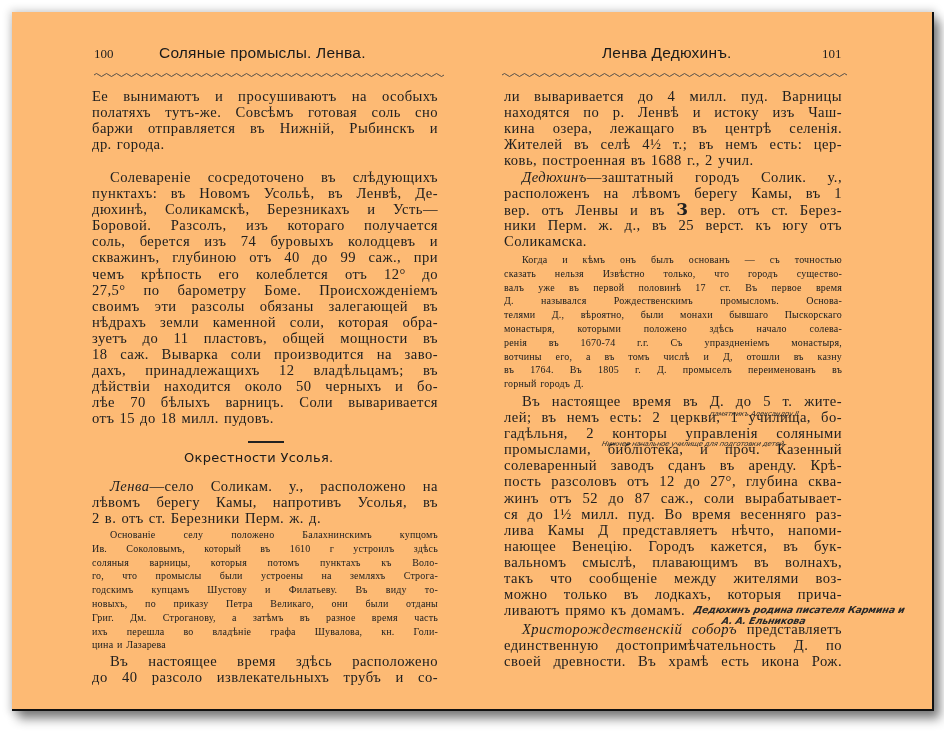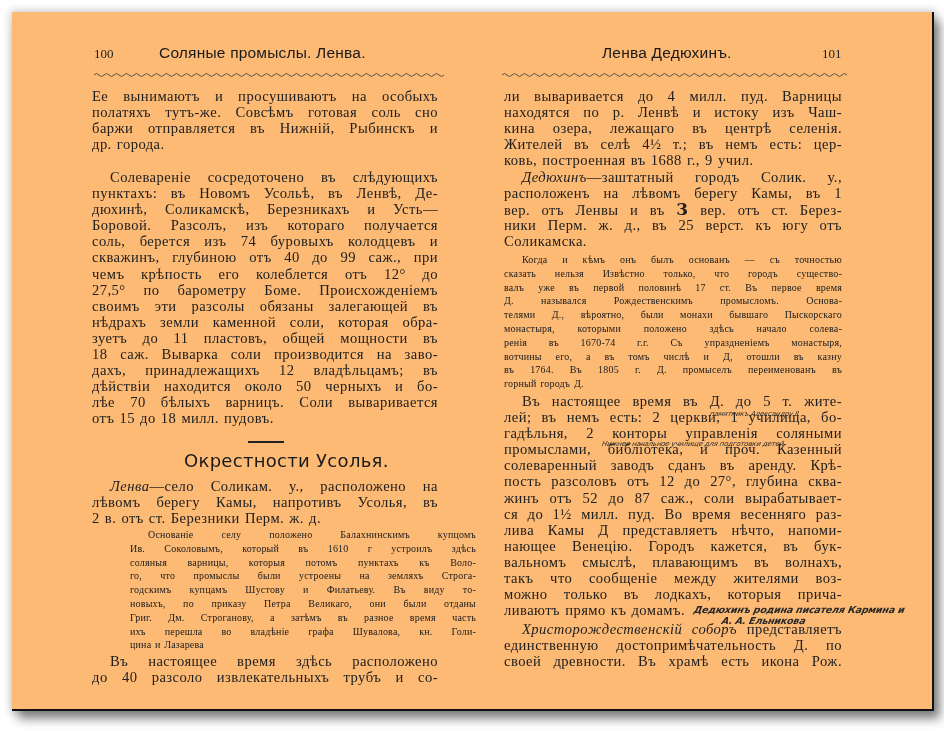--- a/index.html
+++ b/index.html
@@ -30,21 +30,21 @@
   }
   .line { display:block; white-space:nowrap; text-align-last:justify; text-align:justify; height:16.1px; }
   .line.last { text-align-last:left; }
   .small { font-size:10px; line-height:13.8px; letter-spacing:0.2px; }
   .small .line { height:13.8px; }
   .indent { padding-left:18px; }
   .ital { font-style:italic; }
 
   .section-rule { position:absolute; height:2px; background:#222; }
   .section-title { position:absolute; font-family:"DejaVu Sans", "Liberation Sans", sans-serif;
-    font-size:18px; letter-spacing:0.3px; color:#1a1a1a; white-space:nowrap; }
+    font-size:13px; letter-spacing:0.3px; color:#1a1a1a; white-space:nowrap; }
 
   .annot { position:absolute; font-family:"DejaVu Sans", sans-serif; font-style:italic;
     font-size:7px; color:#2a2a2a; white-space:nowrap; letter-spacing:-0.2px; transform:skewX(-12deg); }
   .annot.bold { font-size:9.5px; font-weight:bold; }
   .big3 { font-weight:bold; font-size:17px; font-family:"DejaVu Serif", serif; }
 </style>
 </head>
 <body>
 
 <div class="sheet">
@@ -86,21 +86,21 @@
 
     <div class="section-rule" style="left:236px; top:429px; width:36px;"></div>
     <span class="section-title" style="left:172px; top:438px;">Окрестности Усолья.</span>
 
     <div class="text" style="left:80px; top:466px; width:346px;">
       <span class="line indent"><span class="ital">Ленва</span><span>—село Соликам. у., расположено на</span></span>
       <span class="line">лѣвомъ берегу Камы, напротивъ Усолья, въ</span>
       <span class="line last">2 в. отъ ст. Березники Перм. ж. д.</span>
     </div>
 
-    <div class="text small" style="left:80px; top:516px; width:346px;margin-left:38px;">
+    <div class="text small" style="left:80px; top:516px; width:346px;">
       <span class="line indent">Основаніе селу положено Балахнинскимъ купцомъ</span>
       <span class="line">Ив. Соколовымъ, который въ 1610 г устроилъ здѣсь</span>
       <span class="line">соляныя варницы, которыя потомъ пунктахъ къ Воло-</span>
       <span class="line">го, что промыслы были устроены на земляхъ Строга-</span>
       <span class="line">годскимъ купцамъ Шустову и Филатьеву. Въ виду то-</span>
       <span class="line">новыхъ, по приказу Петра Великаго, они были отданы</span>
       <span class="line">Григ. Дм. Строганову, а затѣмъ въ разное время часть</span>
       <span class="line">ихъ перешла во владѣніе графа Шувалова, кн. Голи-</span>
       <span class="line last">цина и Лазарева</span>
     </div>
@@ -118,21 +118,21 @@
       <svg width="345" height="6" viewBox="0 0 345 6">
           <path d="M0 3 q2.5 -3 5 0 t5 0 t5 0 t5 0 t5 0 t5 0 t5 0 t5 0 t5 0 t5 0 t5 0 t5 0 t5 0 t5 0 t5 0 t5 0 t5 0 t5 0 t5 0 t5 0 t5 0 t5 0 t5 0 t5 0 t5 0 t5 0 t5 0 t5 0 t5 0 t5 0 t5 0 t5 0 t5 0 t5 0 t5 0 t5 0 t5 0 t5 0 t5 0 t5 0 t5 0 t5 0 t5 0 t5 0 t5 0 t5 0 t5 0 t5 0 t5 0 t5 0 t5 0 t5 0 t5 0 t5 0 t5 0 t5 0 t5 0 t5 0 t5 0 t5 0 t5 0 t5 0 t5 0 t5 0 t5 0 t5 0 t5 0 t5 0 t5 0" fill="none" stroke="#444" stroke-width="0.9"></path>
         </svg>
     </div>
 
     <div class="text" style="left:32px; top:76px; width:338px;">
       <span class="line">ли вываривается до 4 милл. пуд. Варницы</span>
       <span class="line">находятся по р. Ленвѣ и истоку изъ Чаш-</span>
       <span class="line">кина озера, лежащаго въ центрѣ селенія.</span>
       <span class="line">Жителей въ селѣ 4½ т.; въ немъ есть: цер-</span>
-      <span class="line last">ковь, построенная въ 1688 г., 9 учил.</span>
+      <span class="line last">ковь, построенная въ 1688 г., 2 учил.</span>
     </div>
 
     <div class="text" style="left:32px; top:157px; width:338px;">
       <span class="line indent"><span class="ital">Дедюхинъ</span><span>—заштатный городъ Солик. у.,</span></span>
       <span class="line">расположенъ на лѣвомъ берегу Камы, въ 1</span>
       <span class="line"><span>вер. отъ Ленвы и въ</span> <span class="big3">3</span> <span>вер. отъ ст. Берез-</span></span>
       <span class="line">ники Перм. ж. д., въ 25 верст. къ югу отъ</span>
       <span class="line last">Соликамска.</span>
     </div>
 

